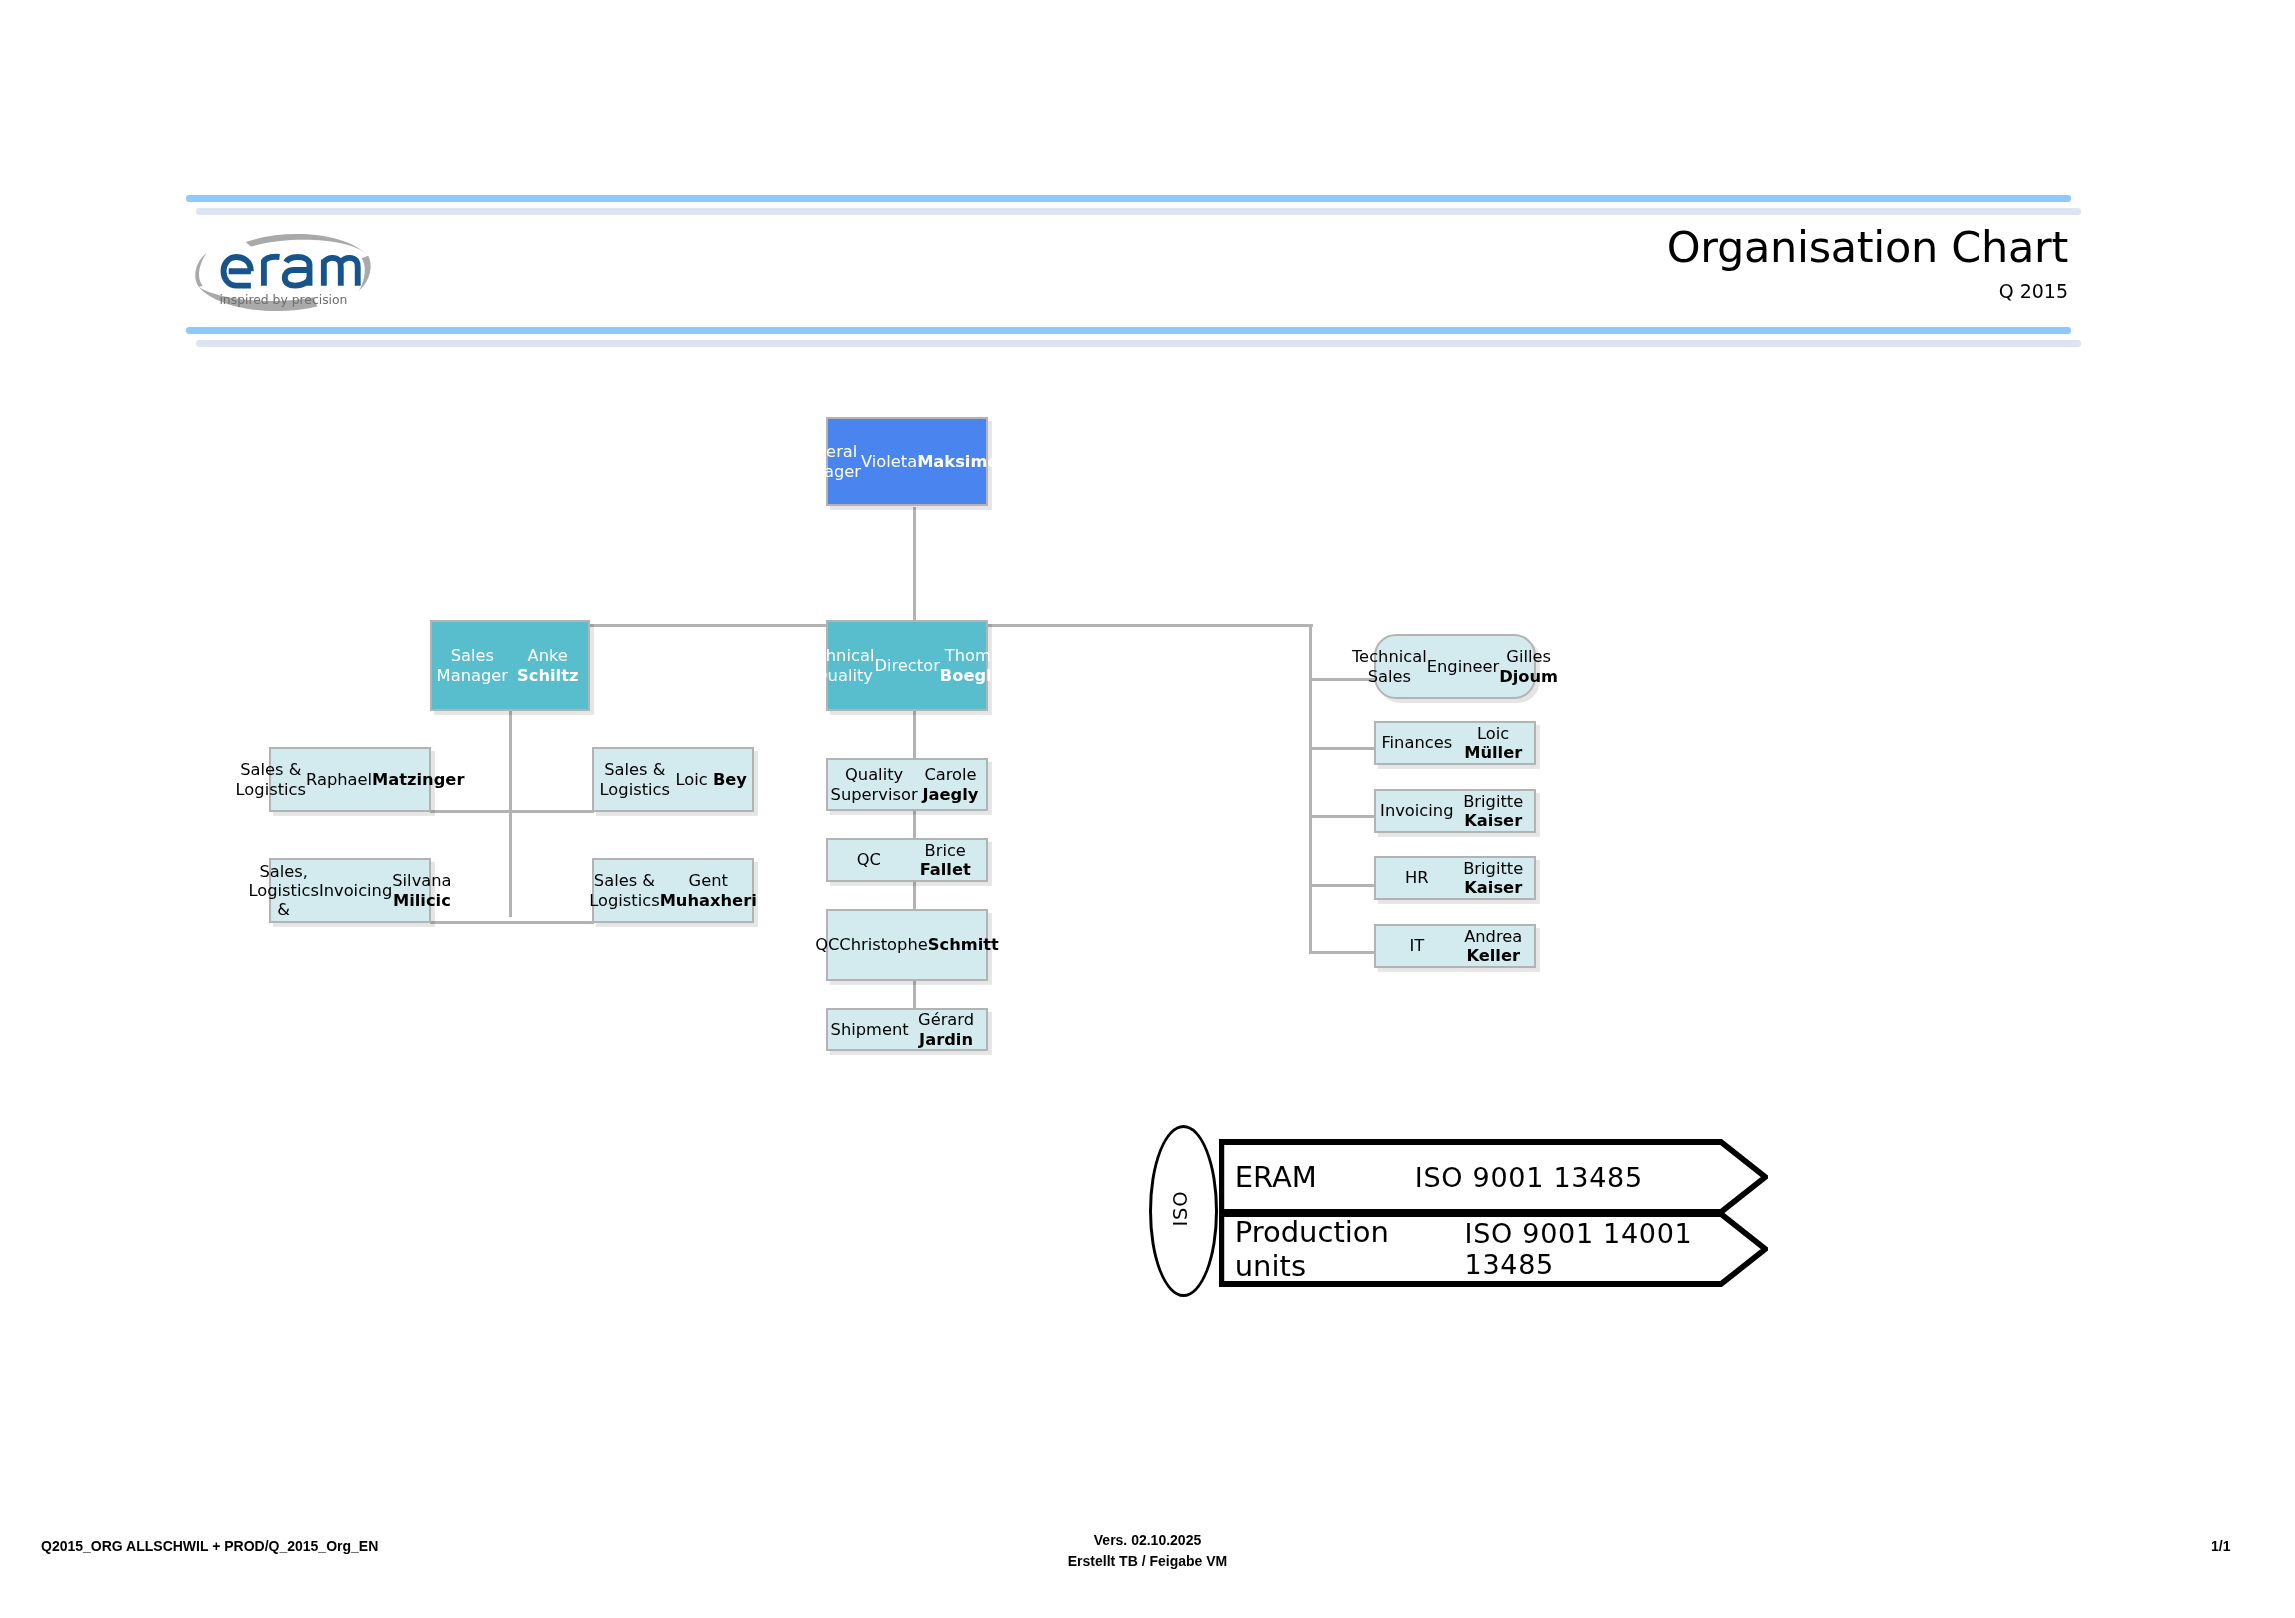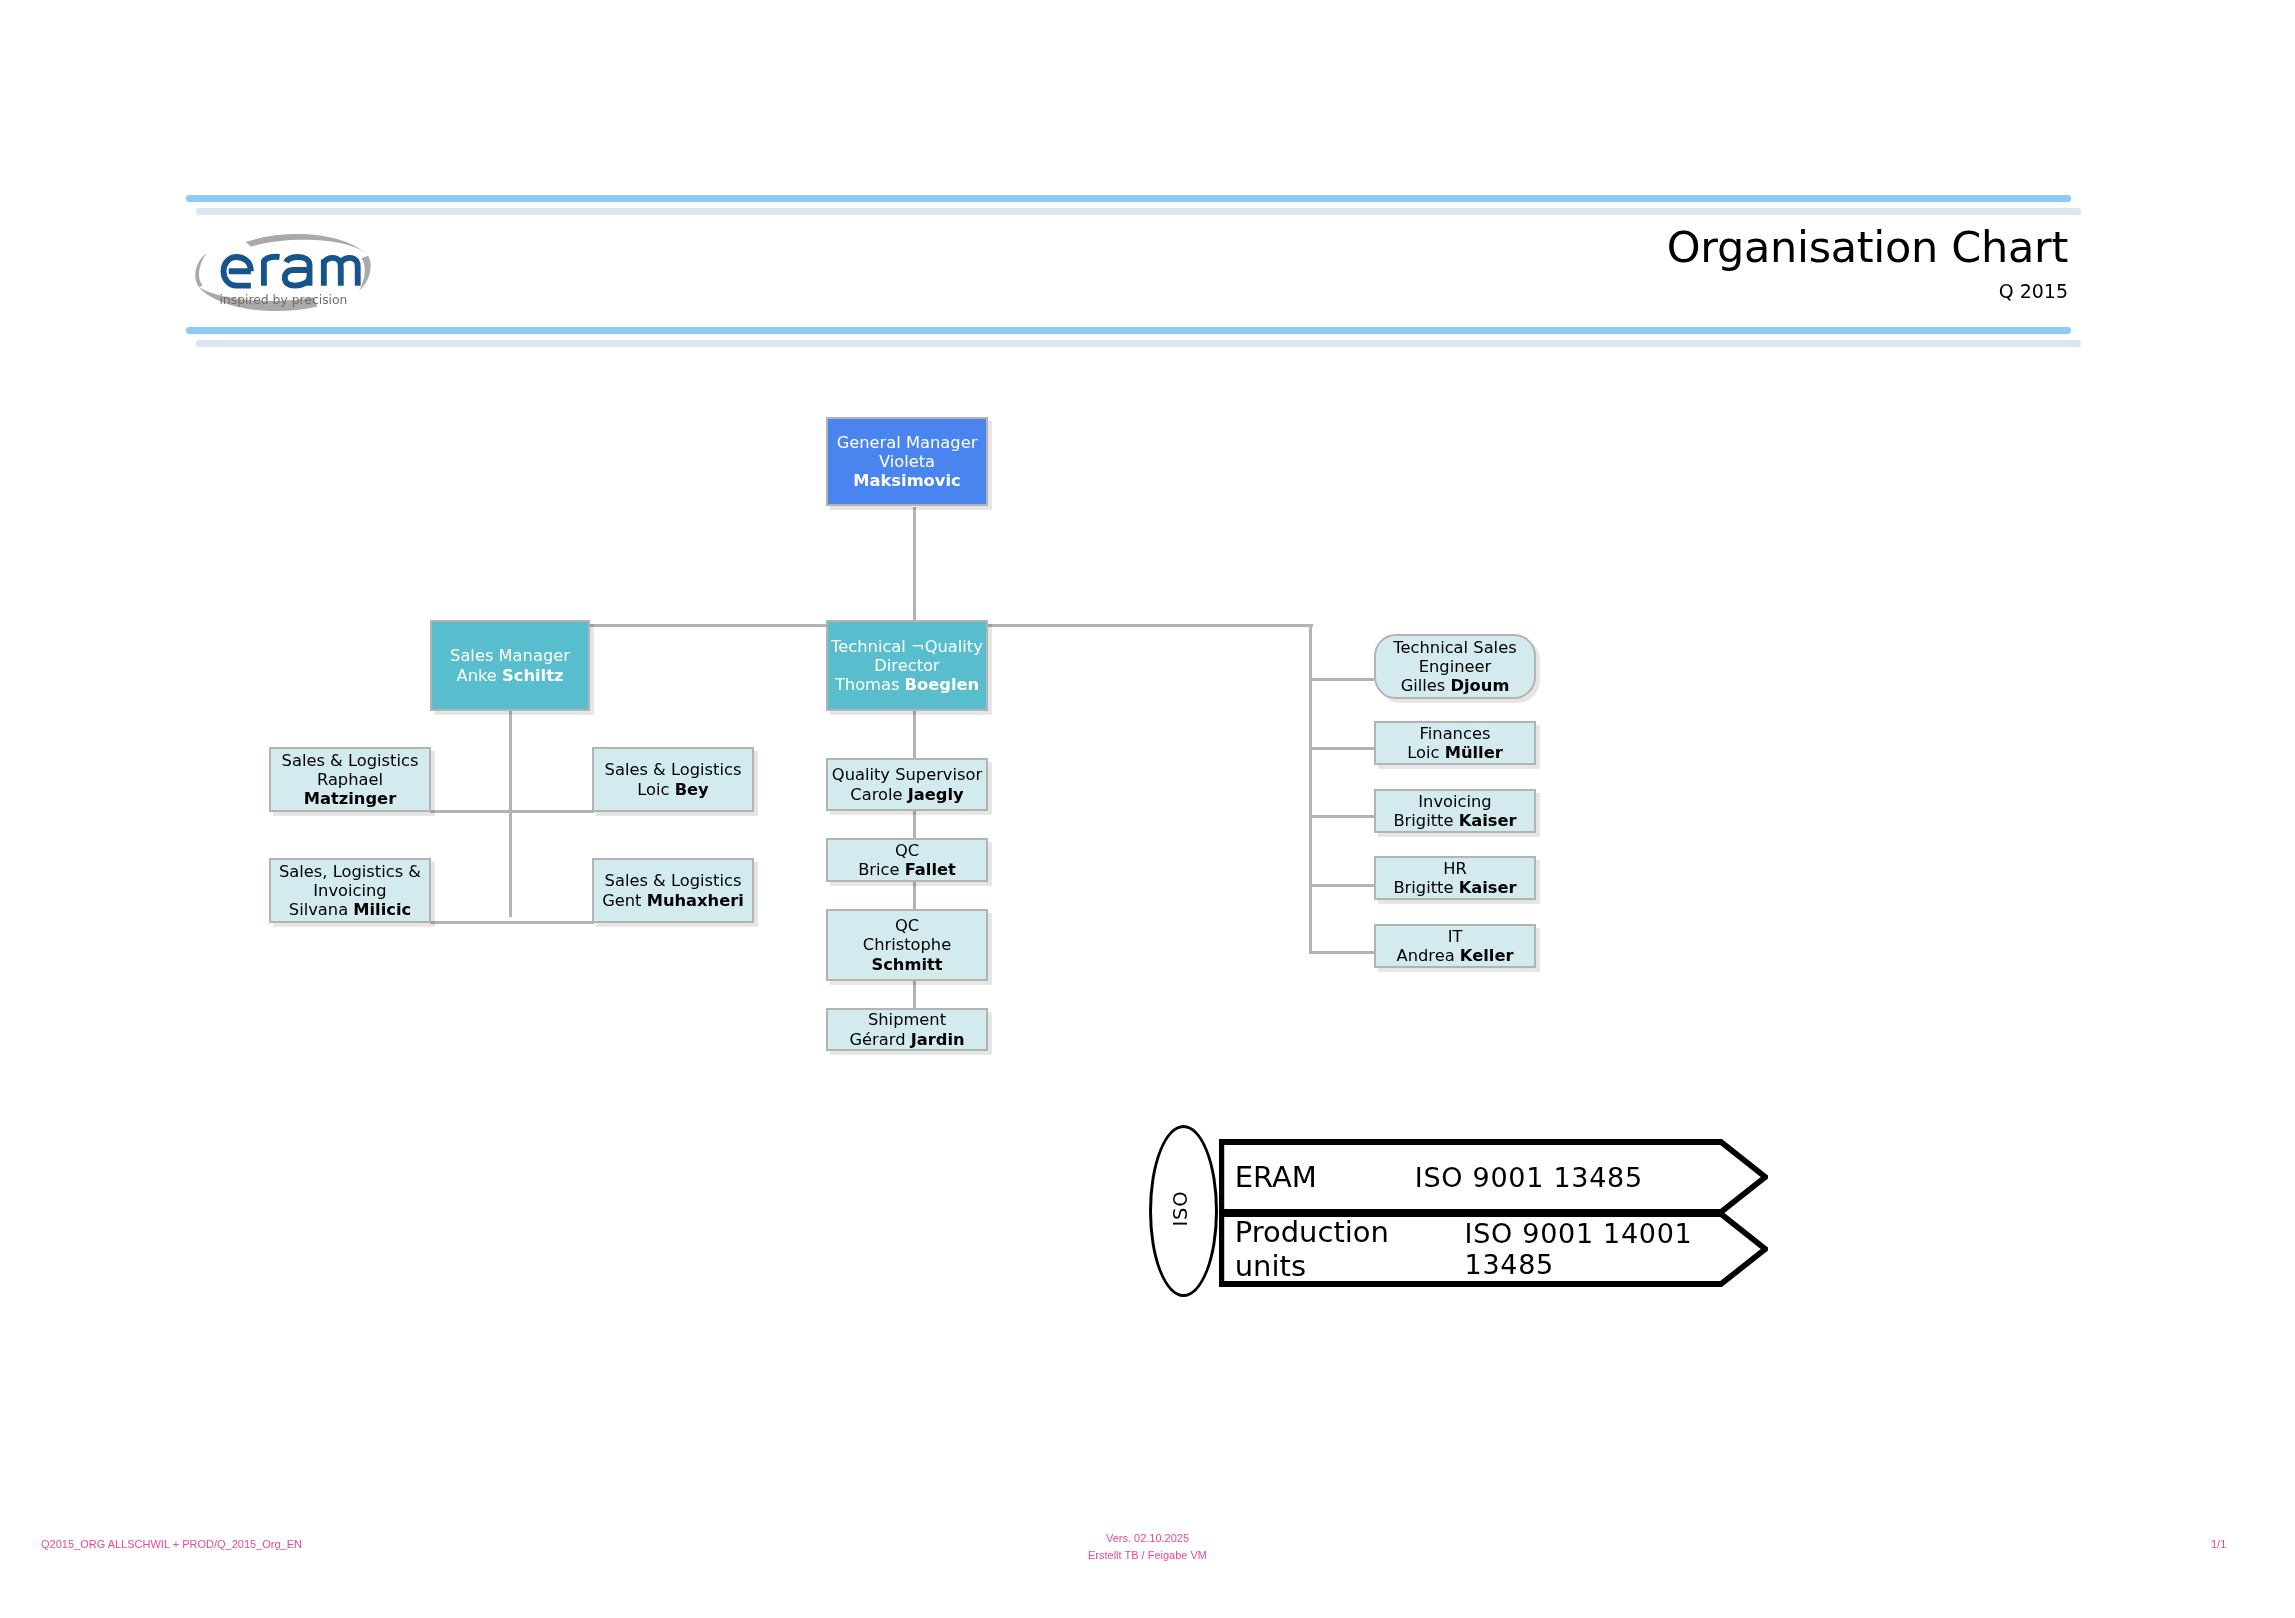--- a/index.html
+++ b/index.html
@@ -61,21 +61,20 @@
     font-size: 19px;
     color: #000;
   }
 
   
   .node {
     position: absolute;
     box-sizing: border-box;
     border: 2px solid #b3b3b3;
     display: flex;
-    flex-direction: column;
     align-items: center;
     justify-content: center;
     text-align: center;
     line-height: 1.18;
     box-shadow: 3.9px 3.9px 0 0 rgba(0,0,0,0.10);
     padding: 1.3px 2.6px;
   }
   .node .ln { display: block; width: 100%; }
   .node .bold { font-weight: bold; }
 
@@ -129,23 +128,24 @@
     display: flex;
     align-items: center;
     pointer-events: none;
   }
   .band-name { font-size: 29px; color: #000; }
   .band-certs { font-size: 27px; color: #000; letter-spacing: 0.7px; }
 
   
   .footer-txt {
     position: absolute;
-    font-size: 11px;
-    color: #ec4899;
+    font-size: 14px;
+    color: #000000;
     font-family: "Liberation Sans", sans-serif;
+    font-weight: bold;
   }
   #footer-left { left: 41px; top: 1538px; }
   #footer-center {
     left: 952px; top: 1530px; width: 391px; text-align: center;
     line-height: 1.5;
   }
   #footer-right { left: 2211px; top: 1538px; }
 </style>
 </head>
 <body>

